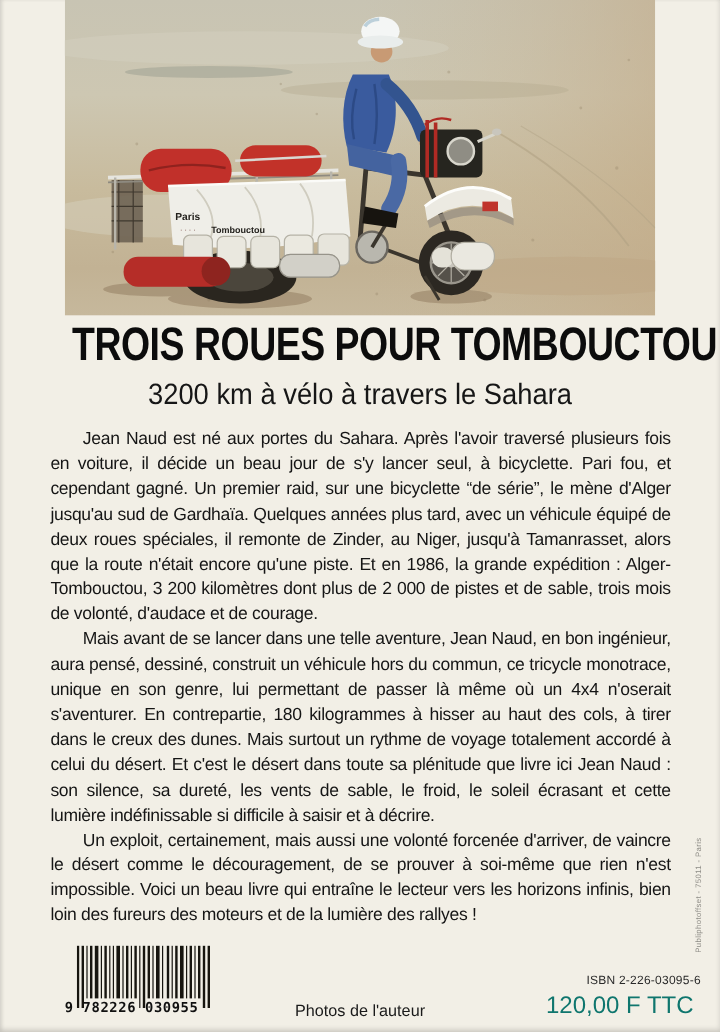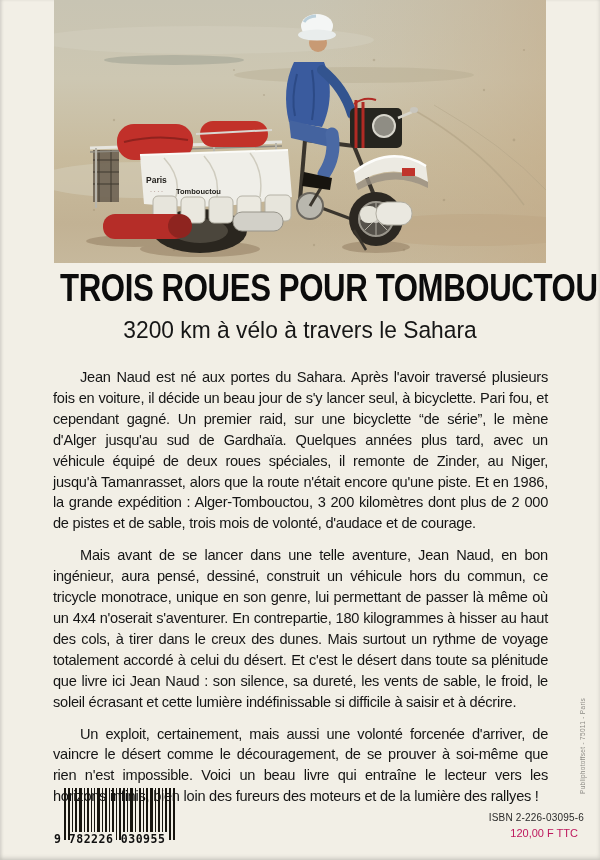--- a/index.html
+++ b/index.html
@@ -22,40 +22,40 @@
     position:absolute; left:0; top:316px; width:600px; margin:0;
     text-align:center; white-space:nowrap;
     font-size:24.5px; font-weight:400; color:#161616;
     transform:scaleX(0.93); transform-origin:50% 50%;
   }
   .body-text {
     position:absolute; left:42px; top:356px; width:517px;
     font-size:14.6px; line-height:20.9px; letter-spacing:-0.25px;
     text-align:justify; color:#151515;
   }
-  .body-text p { margin:11px; text-indent:27px; }
+  .body-text p { margin:0; text-indent:27px; }
 
   .barcode-block { position:absolute; left:56px; top:788px; width:120px; height:62px; }
   .barcode-bars { position:absolute; left:8px; top:0; }
   .barcode-digits {
     position:absolute; left:-2px; top:44px; width:124px;
     font-family:"DejaVu Sans Mono", monospace;
     font-size:11.5px; letter-spacing:0.5px; color:#111; text-align:left;font-weight:bold;
   }
   .photos-credit {
     position:absolute; left:0; top:835px; width:600px; text-align:center;
     font-size:13.5px; color:#1a1a1a;
   }
   .isbn {
     position:absolute; right:16px; top:812px;
     font-size:10px; letter-spacing:0.2px; color:#2a2a2a; text-align:right;
   }
   .price {
     position:absolute; right:22px; top:827px;
-    font-size:11px; color:#be185d; text-align:right;
+    font-size:20px; color:#0f766e; text-align:right;
   }
   .printer-credit {
     position:absolute; right:14px; top:694px; height:100px;
     writing-mode:vertical-rl; transform:rotate(180deg);
     font-size:6.5px; letter-spacing:0.3px; color:#8e8c86;
   }
 </style>
 </head>
 <body>
 
@@ -239,17 +239,18 @@
           <rect x="94" y="0" width="2" height="44"></rect>
         <rect x="98" y="0" width="1" height="44"></rect>
           <rect x="101" y="0" width="2" height="44"></rect>
         <rect x="105" y="0" width="2" height="52"></rect>
           <rect x="109" y="0" width="2" height="52"></rect>
       </g>
     </svg>
     <div class="barcode-digits">9 782226 030955</div>
   </div>
 
+  <div class="photos-credit">Photos de l'auteur</div>
   <div class="isbn">ISBN 2-226-03095-6</div>
   <div class="price">120,00 F TTC</div>
   <div class="printer-credit">Publiphotoffset - 75011 - Paris</div>
 
 </div>
 
 </body></html>

